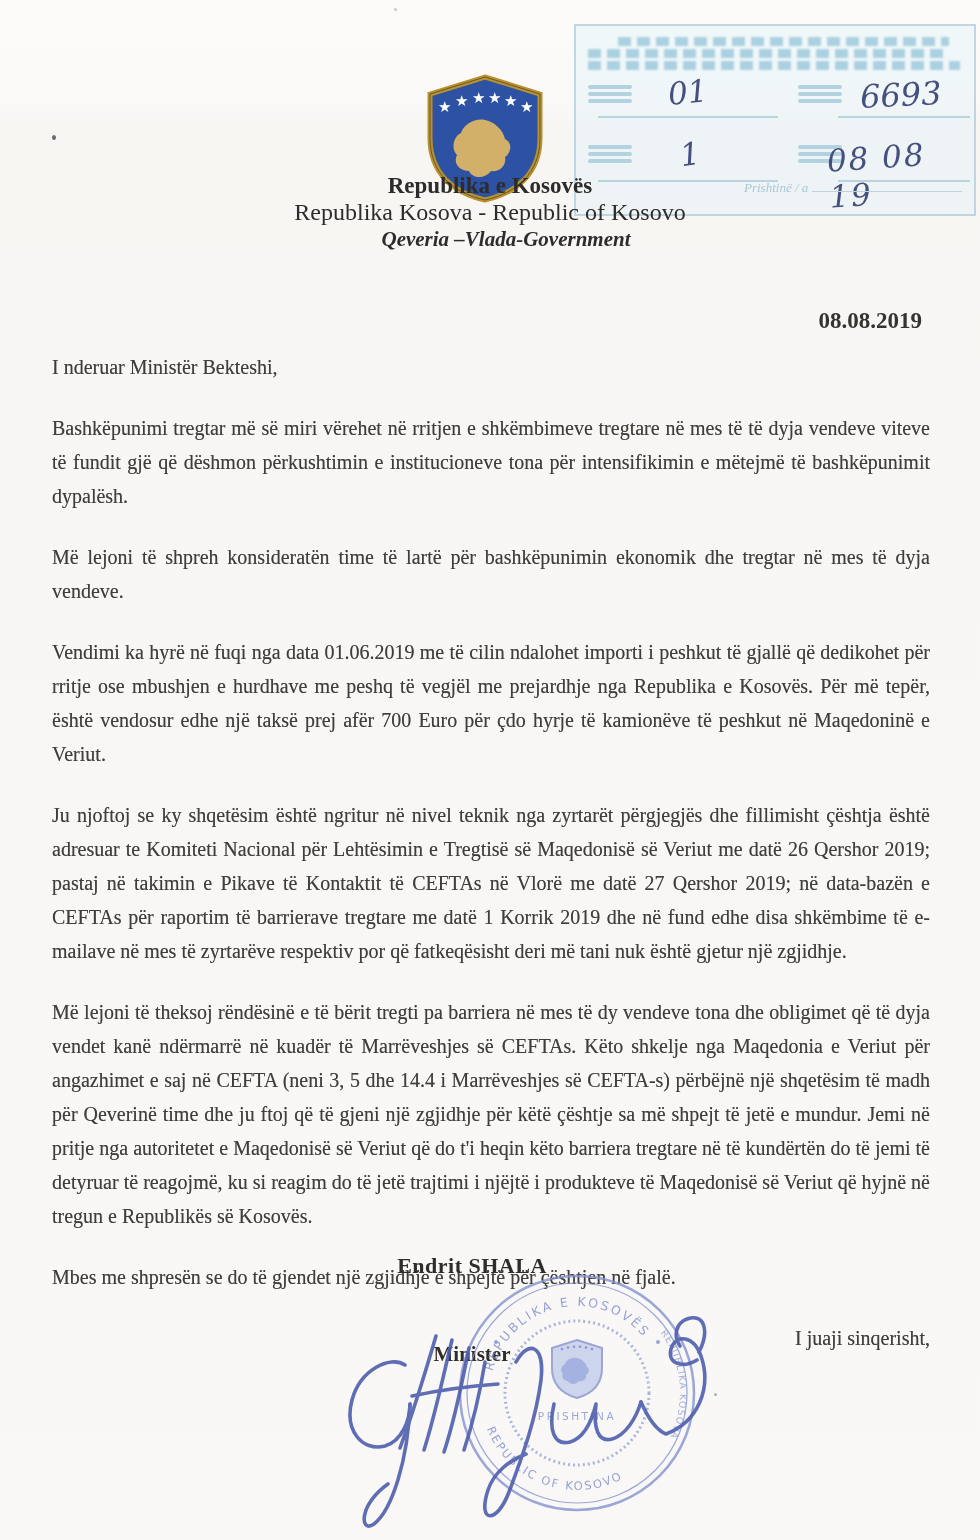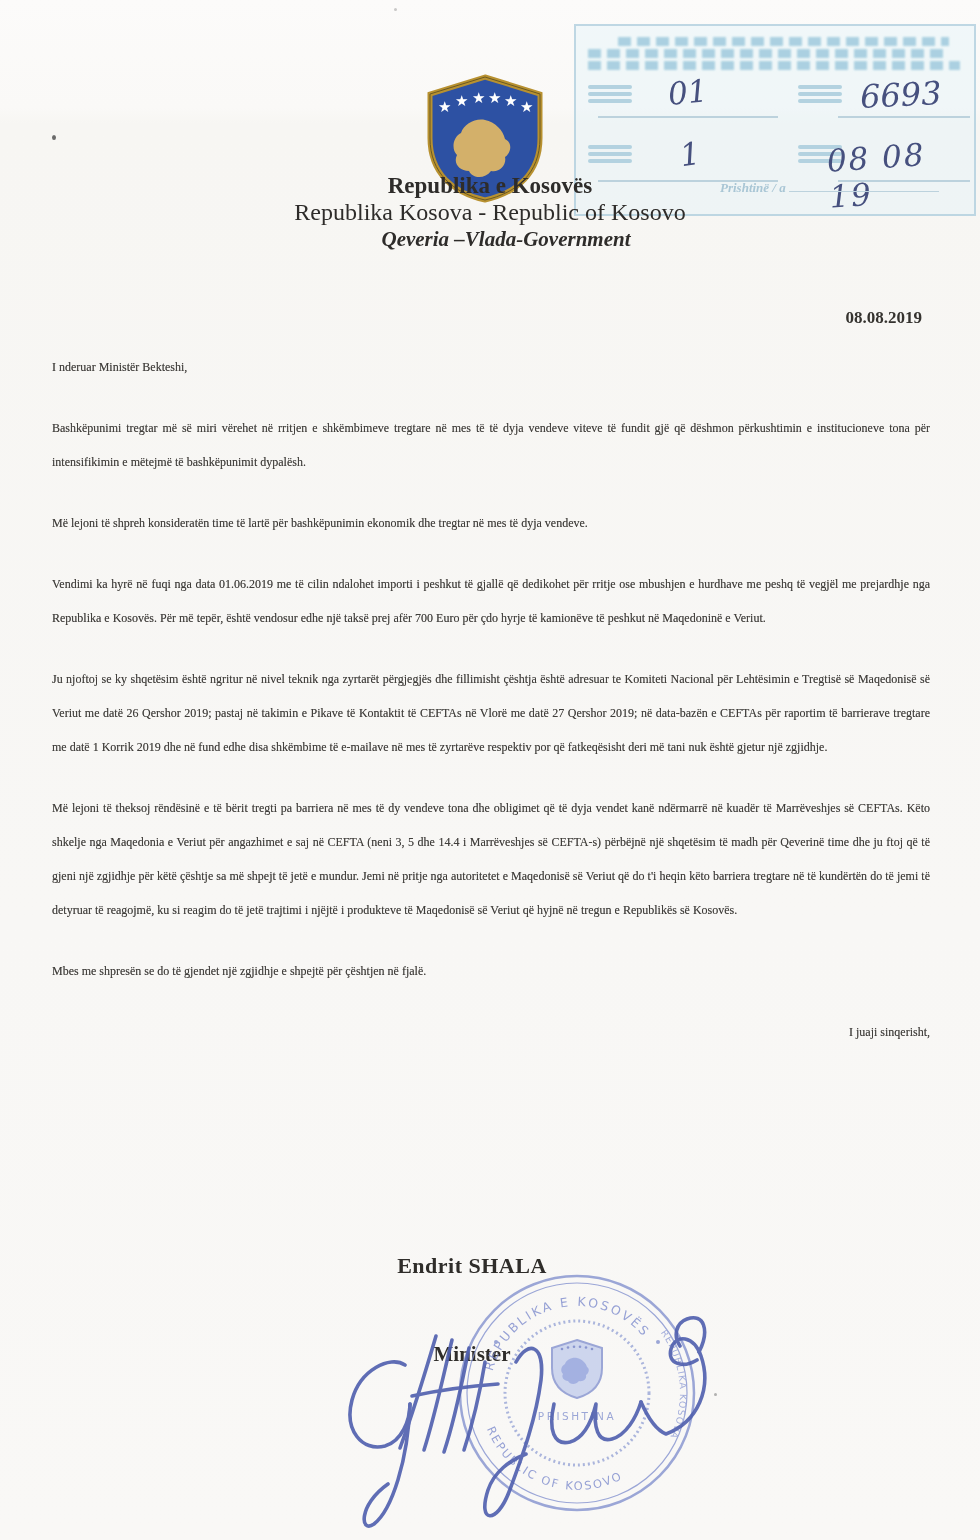--- a/index.html
+++ b/index.html
@@ -26,36 +26,36 @@
     background:repeating-linear-gradient(90deg,#9fcadd 0 13px,rgba(0,0,0,0) 13px 19px);}
   .stamp-grid{position:relative;margin-top:10px;height:110px;}
   .stamp-field{position:absolute;}
   .mini-label{width:44px;}
   .mini-label div{height:4px;margin:3px 0;background:#b3d2e0;filter:blur(.7px);border-radius:2px;}
   .u-line{border-bottom:2px solid #bcd2dd;}
   .hand{
     font-family:"DejaVu Serif", serif;font-style:italic;
     color:#46507e;
   }
-  .stamp-place{position:absolute;left:132px;bottom:-6px;color:#a9c6d5;font-size:13px;font-style:italic;
-    filter:blur(.4px);white-space:nowrap;font-weight:bold;}
+  .stamp-place{position:absolute;left:156px;bottom:-6px;color:#a9c6d5;font-size:13px;font-style:italic;
+    filter:blur(.4px);white-space:nowrap;}
   .lh{
     position:absolute;left:0;top:172px;width:980px;text-align:center;line-height:27px;
     color:#2e2c2a;
   }
   .lh .l1{font-size:23px;font-weight:bold;}
   .lh .l2{font-size:24px;font-weight:normal;}
   .lh .l3{font-size:21px;font-weight:bold;font-style:italic;margin-left:32px;}
   .lh .l4{font-size:20px;font-weight:bold;font-style:italic;}
   .lh .l5{font-size:20px;font-weight:bold;font-style:italic;}
-  .date-line{position:absolute;right:58px;top:308px;font-size:17px;font-weight:bold;color:#35332f;}
+  .date-line{position:absolute;right:58px;top:308px;font-size:23px;font-weight:bold;color:#35332f;}
   
   .body-text{
     position:absolute;left:52px;top:350px;width:878px;
-    font-size:12px;line-height:34px;text-align:justify;
+    font-size:20px;line-height:34px;text-align:justify;
     text-shadow:0 0 .5px rgba(64,62,59,.55);
   }
   .body-text p{margin:0 0 27px 0;}
   .salutation{text-align:left;}
   .closing{text-align:left;}
   .valediction{text-align:right;}
   
   .sig-name{position:absolute;left:0;top:1253px;width:944px;text-align:center;
     font-size:22px;font-weight:bold;color:#2f2d2a;letter-spacing:.5px;}
   .sig-title{position:absolute;left:0;top:1342px;width:944px;text-align:center;

